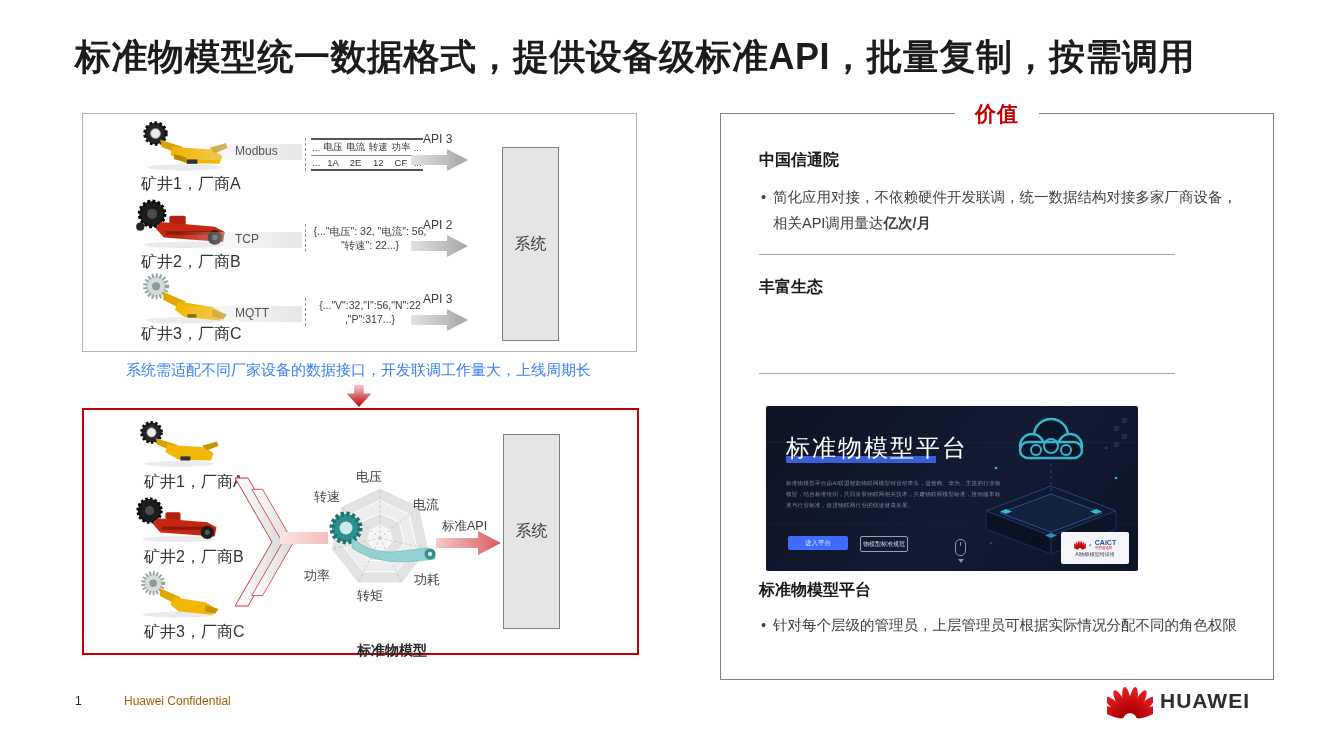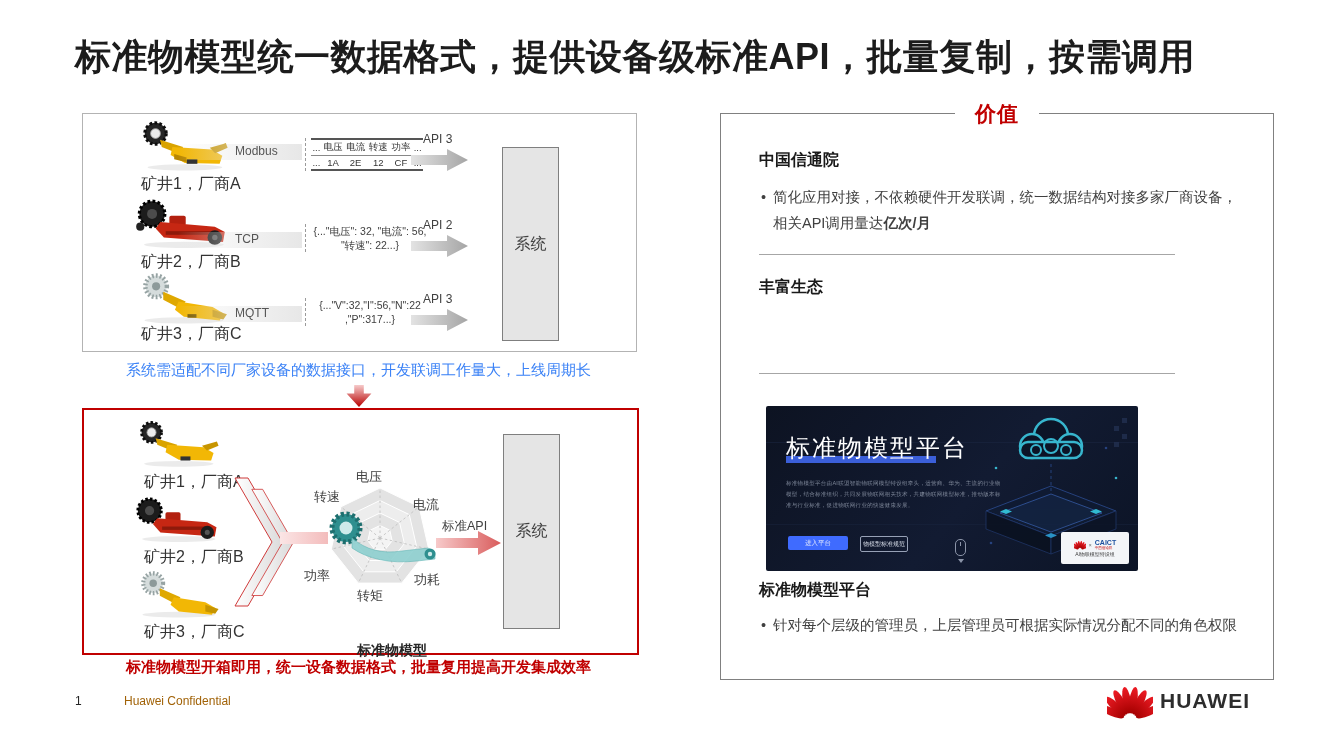--- a/index.html
+++ b/index.html
@@ -258,21 +258,20 @@
     <div class="abs radar-cap">标准物模型</div>
 
     <div class="abs stdapi-lbl" style="left:358px;top:108px">标准API</div>
     <svg class="abs" style="left:352px;top:120px" width="66" height="26" viewBox="0 0 66 26">
       <polygon points="0,8 42,8 42,1 65,13 42,25 42,18 0,18" fill="url(#gArrowRed)"></polygon>
     </svg>
 
     <div class="abs sysbox" style="left:419px;top:24px;height:193px">系统</div>
   </div>
 
-  <div class="abs cap2">标准物模型开箱即用，统一设备数据格式，批量复用提高开发集成效率</div>
 
   <div class="abs vpanel">
     <div class="abs vtitle">价值</div>
 
     <div class="abs vhead" style="left:38px;top:36px">中国信通院</div>
     <div class="abs vbullet" style="left:38px;top:70px">
       <div class="bl first"><span>简化应用对接，不依赖硬件开发联调，统一数据结构对接多家厂商设备，</span></div>
       <div class="bl"><span>相关API调用量达</span><b>亿次/月</b></div>
     </div>
     <div class="abs vdivider" style="top:140px"></div>

